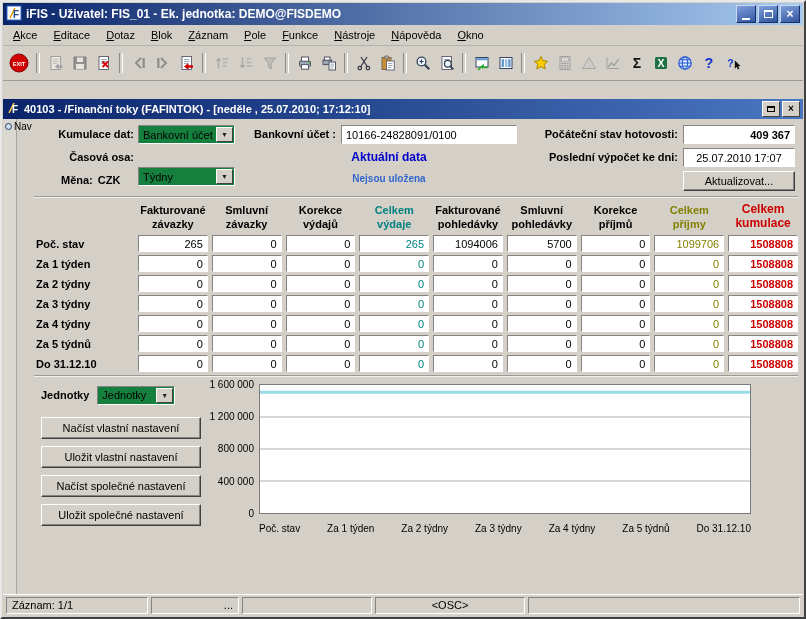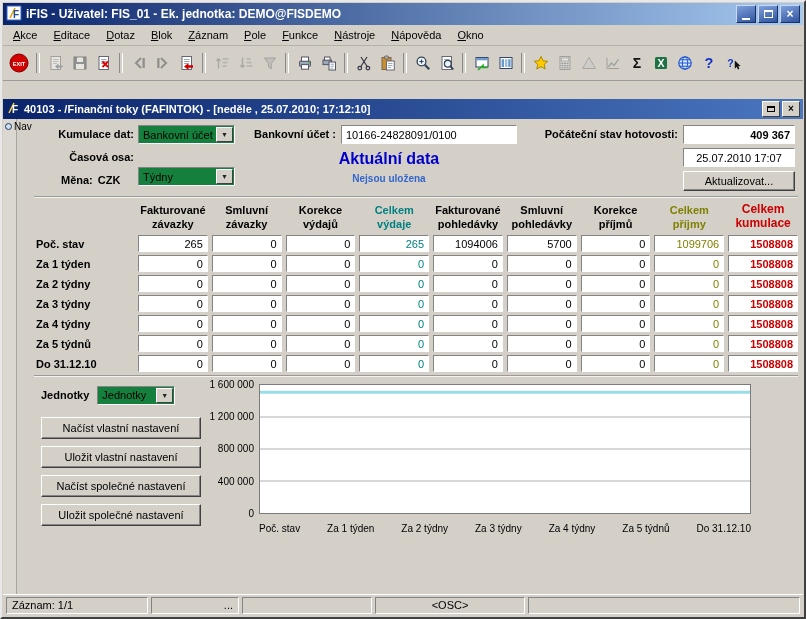--- a/index.html
+++ b/index.html
@@ -54,21 +54,21 @@
   
   .fa{position:relative;flex:0 0 74px;height:74px;}
   .fa>*{position:absolute;}
   .lbl{font-weight:bold;}
   .r{text-align:right;}
   .center{text-align:center;}
   .bold{font-weight:bold;}
   .num{text-align:right;}
   .field{background:#fff;border:1px solid;border-color:#848484 #fff #fff #848484;box-sizing:border-box;height:19px;padding:3px 4px 0;font-size:11px;font-family:inherit;}
   input.field{padding:0 4px;}
-  .blue1{color:var(--accent_blue,#0000cc);font-weight:bold;font-size:16px;}
+  .blue1{color:var(--accent_blue,#0000cc);font-weight:bold;font-size:12px;}
   .blue2{color:var(--accent_lightblue,#3366cc);font-weight:bold;font-size:10px;}
   .dropdown{background:#15803d;border:1px solid;border-color:#848484 #fff #fff #848484;box-sizing:border-box;height:19px;display:flex;align-items:center;padding:0 17px 0 4px;position:relative;}
   .dd-btn{position:absolute;right:1px;top:1px;bottom:1px;width:15px;background:#d4d0c8;border:1px solid;border-color:#fff #404040 #404040 #fff;display:flex;align-items:center;justify-content:center;font-size:7px;color:#222;}
   .btn{background:#d4d0c8;border:1px solid;border-color:#fff #404040 #404040 #fff;box-shadow:inset -1px -1px 0 #848484;font-size:11px;display:flex;align-items:center;justify-content:center;box-sizing:border-box;}
   .mena{display:flex;gap:5px;justify-content:flex-end;}
 
   .hr{border-top:1px solid #9a9a9a;border-bottom:1px solid #f4f2ee;height:0;margin:3px 5px 3px 17px;}
 
   
   .table{display:grid;grid-template-columns:100px repeat(9,1fr);gap:3px 4px;margin:1px 5px 0 17px;flex:0 0 auto;}
@@ -430,20 +430,21 @@
         <input class="field" style="left: 324px; top: 6px; width: 176px;" value="10166-24828091/0100">
         <span class="lbl r" style="right:125px;top:9px;width:170px">Počáteční stav hotovosti:</span>
         <span class="field num bold" style="right:8px;top:6px;width:112px">409 367</span>
 
         <span class="lbl r" style="left:0;top:32px;width:117px">Časová osa:</span>
         <span class="dropdown" style="left:121px;top:29px;width:97px">
           <span>Týdny</span>
           <span class="dd-btn">▼</span>
         </span>
         <span class="blue1 center" style="left:312px;top:31px;width:120px">Aktuální data</span>
+        <span class="lbl r" style="right:125px;top:32px;width:170px">Poslední výpočet ke dni:</span>
         <span class="field center" style="right:8px;top:29px;width:112px">25.07.2010 17:07</span>
 
         <span class="mena" style="left:44px;top:55px">
           <span class="lbl">Měna:</span>
           <span class="lbl">CZK</span>
         </span>
         <span class="blue2 center" style="left:312px;top:54px;width:120px">Nejsou uložena</span>
         <div class="btn" style="right:8px;top:52px;width:112px;height:20px">Aktualizovat...</div>
       </div>
 

